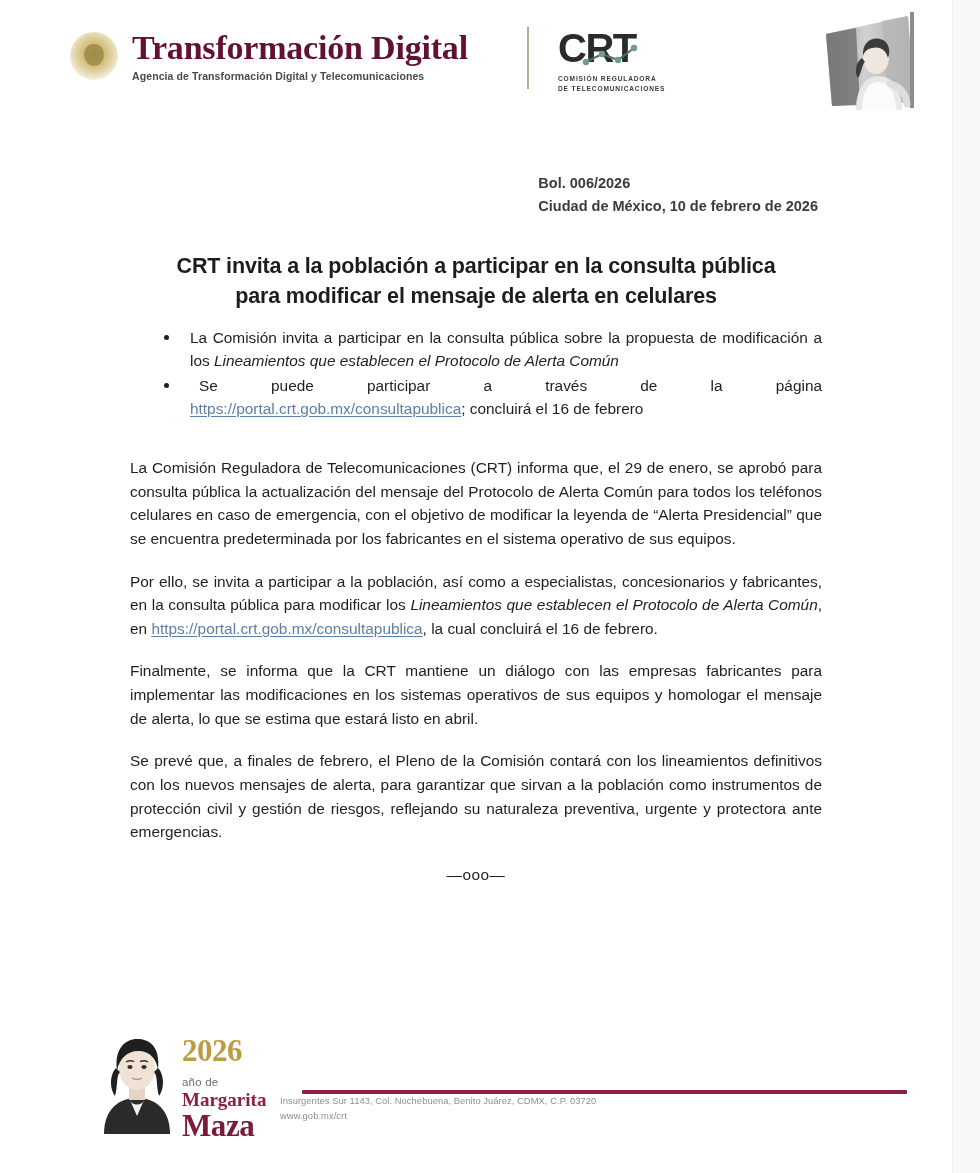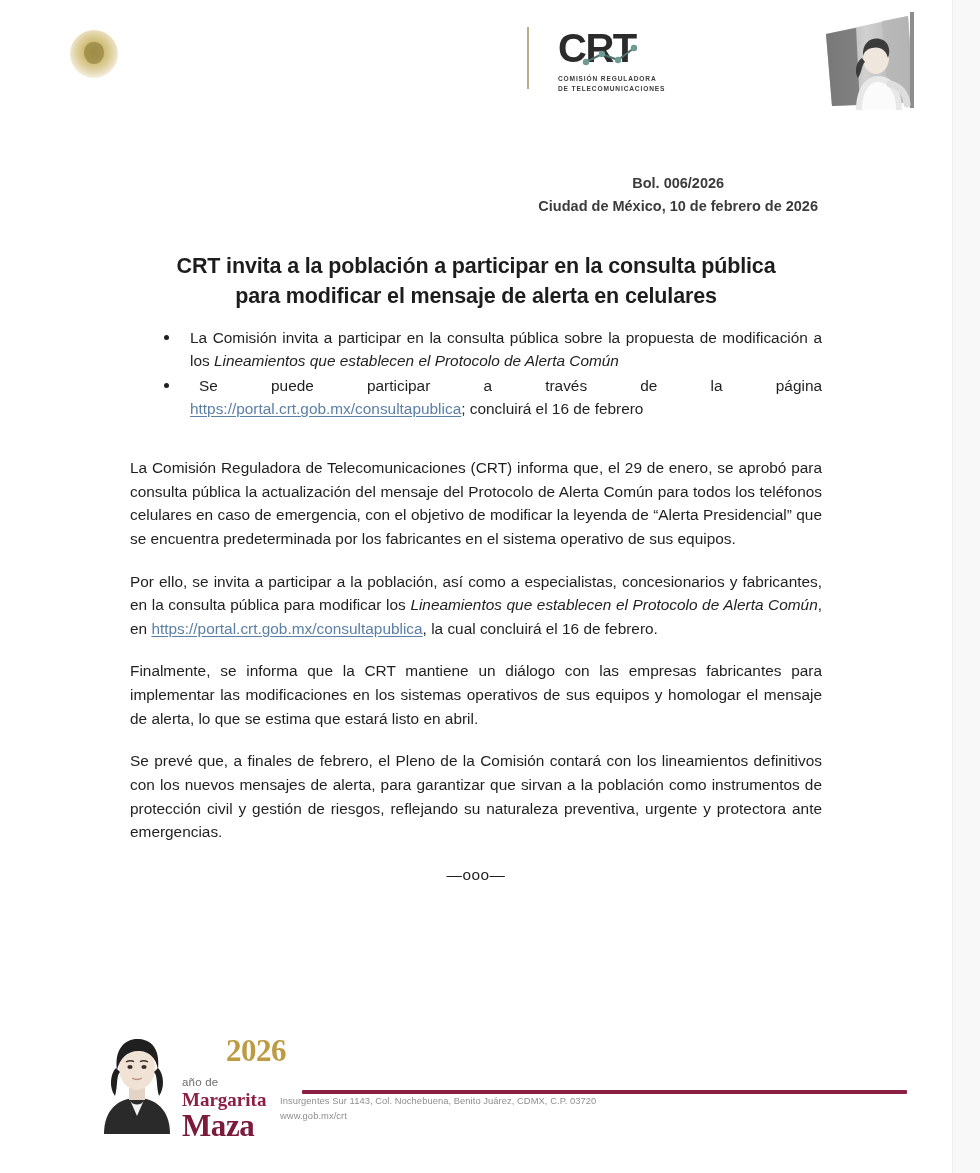--- a/index.html
+++ b/index.html
@@ -146,21 +146,21 @@
     top: 6px;
     width: 118px;
     height: 110px;
   }
 
   
   .meta {
     position: absolute;
     right: 134px;
     top: 172px;
-    text-align: center;
+    text-align: left;
     font-size: 14.5px;
     font-weight: 700;
     color: #3b3b3b;
     line-height: 1.62;
   }
 
   
   .doc-title {
     position: absolute;
     left: 130px;
@@ -264,21 +264,20 @@
     text-align: left;
     line-height: 1;
   }
   .maza-year {
     font-family: "Liberation Serif", serif;
     font-size: 31px;
     font-weight: 700;
     color: #bd9b43;
     letter-spacing: -.5px;
     line-height: .96;
-    text-align: right;
   }
   .maza-anode {
     font-size: 11.5px;
     color: #6e6e6e;
     margin-top: 11px;
     letter-spacing: .2px;
   }
   .maza-first {
     font-family: "Liberation Serif", serif;
     font-size: 19px;
@@ -317,20 +316,24 @@
 </head>
 <body>
 
 <div class="viewport">
   <div class="page">
 
     <div class="header">
 
       <div class="brand-block">
         <div class="seal"></div>
+        <div class="brand-text">
+          <div class="brand-title">Transformación Digital</div>
+          <div class="brand-sub">Agencia de Transformación Digital y Telecomunicaciones</div>
+        </div>
       </div>
 
       <div class="brand-divider"></div>
 
       <div class="crt-logo">
         <div class="crt-word">
           <span>CRT</span>
           <span class="crt-node-wrap">
             <svg width="62" height="28" viewBox="0 0 62 28" aria-hidden="true">
               <path d="M4 19 L20 11 L36 17 L52 5" stroke="#4f6f6a" stroke-width="2" fill="none"></path>

